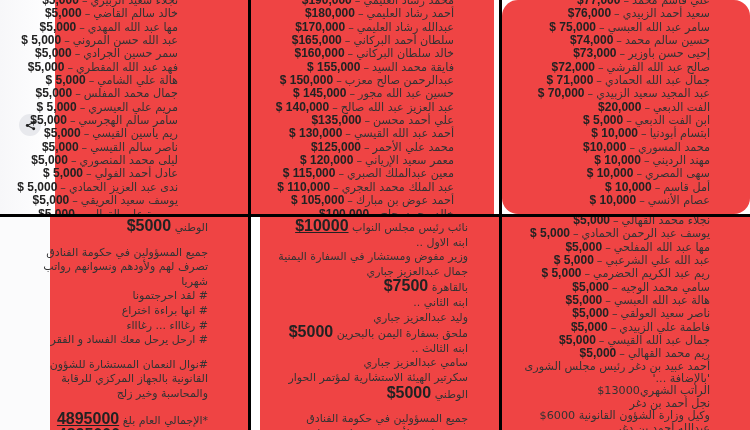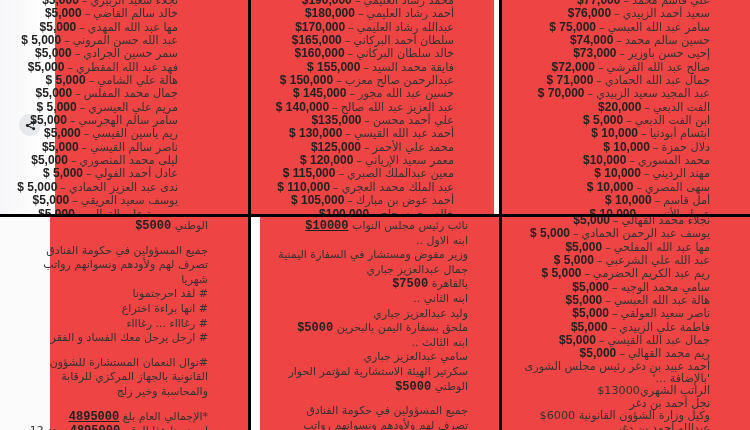--- a/index.html
+++ b/index.html
@@ -8,21 +8,21 @@
     position: relative; font-family: "DejaVu Sans", "Liberation Sans", sans-serif;
     color: #1c1e21;
   }
   .grid { position: absolute; inset: 0; }
   .panel {
     position: absolute; overflow: hidden; background: #ef4444;
     direction: rtl;
   }
   .p-tl { left: 0; top: 0; width: 248px; height: 214px; }
   .p-tm { left: 246px; top: 0; width: 248px; height: 214px; }
-  .p-tr { left: 502px; top: 0; width: 248px; height: 214px; }
+  .p-tr { left: 502px; top: 0; width: 248px; height: 214px; border-radius: 16px; }
   .p-bl { left: 0; top: 217px; width: 248px; height: 213px; }
   .p-bm { left: 260px; top: 217px; width: 248px; height: 213px; }
   .p-br { left: 502px; top: 217px; width: 248px; height: 213px; }
 
   .vline { position: absolute; top: 0; width: 3px; height: 430px; background: #000; }
   .hline { position: absolute; left: 0; width: 750px; height: 3px; background: #000; top: 214px; }
 
   .list { list-style: none; margin: 0; padding: 0; position: absolute; }
   .list li {
     font-size: 11.2px; line-height: 12.35px; white-space: nowrap; color: #333;
@@ -32,21 +32,21 @@
   .list li .dash { margin: 0 3px; }
 
   .p-tl .list { right: 70px; top: -6px; }
   .p-tm .list { right: 40px; top: -6px; }
   .p-tr .list { right: 40px; top: -6px; }
   .p-br .list { right: 40px; top: -3px; }
 
   .post { position: absolute; font-size: 11px; line-height: 14.6px; color: #333; text-align: right; }
   .post p { margin: 0; white-space: nowrap; }
   .post .gap { height: 10px; }
-  .post .b { font-weight: bold; font-family: Liberation Mono, monospace; font-size: 12px; color: #222; margin-top: 37px; }
+  .post .b { font-weight: bold; font-family: Liberation Sans, sans-serif; font-size: 16px; color: #222; margin-top: 37px; }
   .post .u { text-decoration: underline; }
   .p-bl .post { right: 40px; top: 2px; }
   .p-bm .post { right: 40px; top: 2px; }
 
   .share-btn {
     position: absolute; left: 19px; top: 114px; width: 22px; height: 22px; border-radius: 50%;
     background: #e8e9ed; display: flex; align-items: center; justify-content: center;
     direction: ltr;
   }
   .left-shade { position: absolute; left: 0; top: 0; width: 55px; height: 214px; background: linear-gradient(90deg,#f7f7f9,#ffffff); }
@@ -117,21 +117,20 @@
         <li><span class="nm">سعيد أحمد الزبيدي</span><span class="dash">–</span><span class="amt" dir="ltr">$76,000</span></li>
         <li><span class="nm">سامر عبد الله العبسي</span><span class="dash">–</span><span class="amt" dir="ltr">$ 75,000</span></li>
         <li><span class="nm">حسين سالم محمد</span><span class="dash">–</span><span class="amt" dir="ltr">$74,000</span></li>
         <li><span class="nm">إحيى حسن باوزير</span><span class="dash">–</span><span class="amt" dir="ltr">$73,000</span></li>
         <li><span class="nm">صالح عبد الله القرشي</span><span class="dash">–</span><span class="amt" dir="ltr">$72,000</span></li>
         <li><span class="nm">جمال عبد الله الحمادي</span><span class="dash">–</span><span class="amt" dir="ltr">$ 71,000</span></li>
         <li><span class="nm">عبد المجيد سعيد الزبيدي</span><span class="dash">–</span><span class="amt" dir="ltr">$ 70,000</span></li>
         <li><span class="nm">الفت الدبعي</span><span class="dash">–</span><span class="amt" dir="ltr">$20,000</span></li>
         <li><span class="nm">ابن الفت الدبعي</span><span class="dash">–</span><span class="amt" dir="ltr">$ 5,000</span></li>
         <li><span class="nm">ابتسام أبودنيا</span><span class="dash">–</span><span class="amt" dir="ltr">$ 10,000</span></li>
-        <li><span class="nm">دلال حمزة</span><span class="dash">–</span><span class="amt" dir="ltr">$ 10,000</span></li>
         <li><span class="nm">محمد المسوري</span><span class="dash">–</span><span class="amt" dir="ltr">$10,000</span></li>
         <li><span class="nm">مهند الرديني</span><span class="dash">–</span><span class="amt" dir="ltr">$ 10,000</span></li>
         <li><span class="nm">سهى المصري</span><span class="dash">–</span><span class="amt" dir="ltr">$ 10,000</span></li>
         <li><span class="nm">أمل قاسم</span><span class="dash">–</span><span class="amt" dir="ltr">$ 10,000</span></li>
         <li><span class="nm">عصام الأنسي</span><span class="dash">–</span><span class="amt" dir="ltr">$ 10,000</span></li>
       </ul>
   </section>
 
   <section class="panel p-bl">
     <div class="bl-shade"></div>

